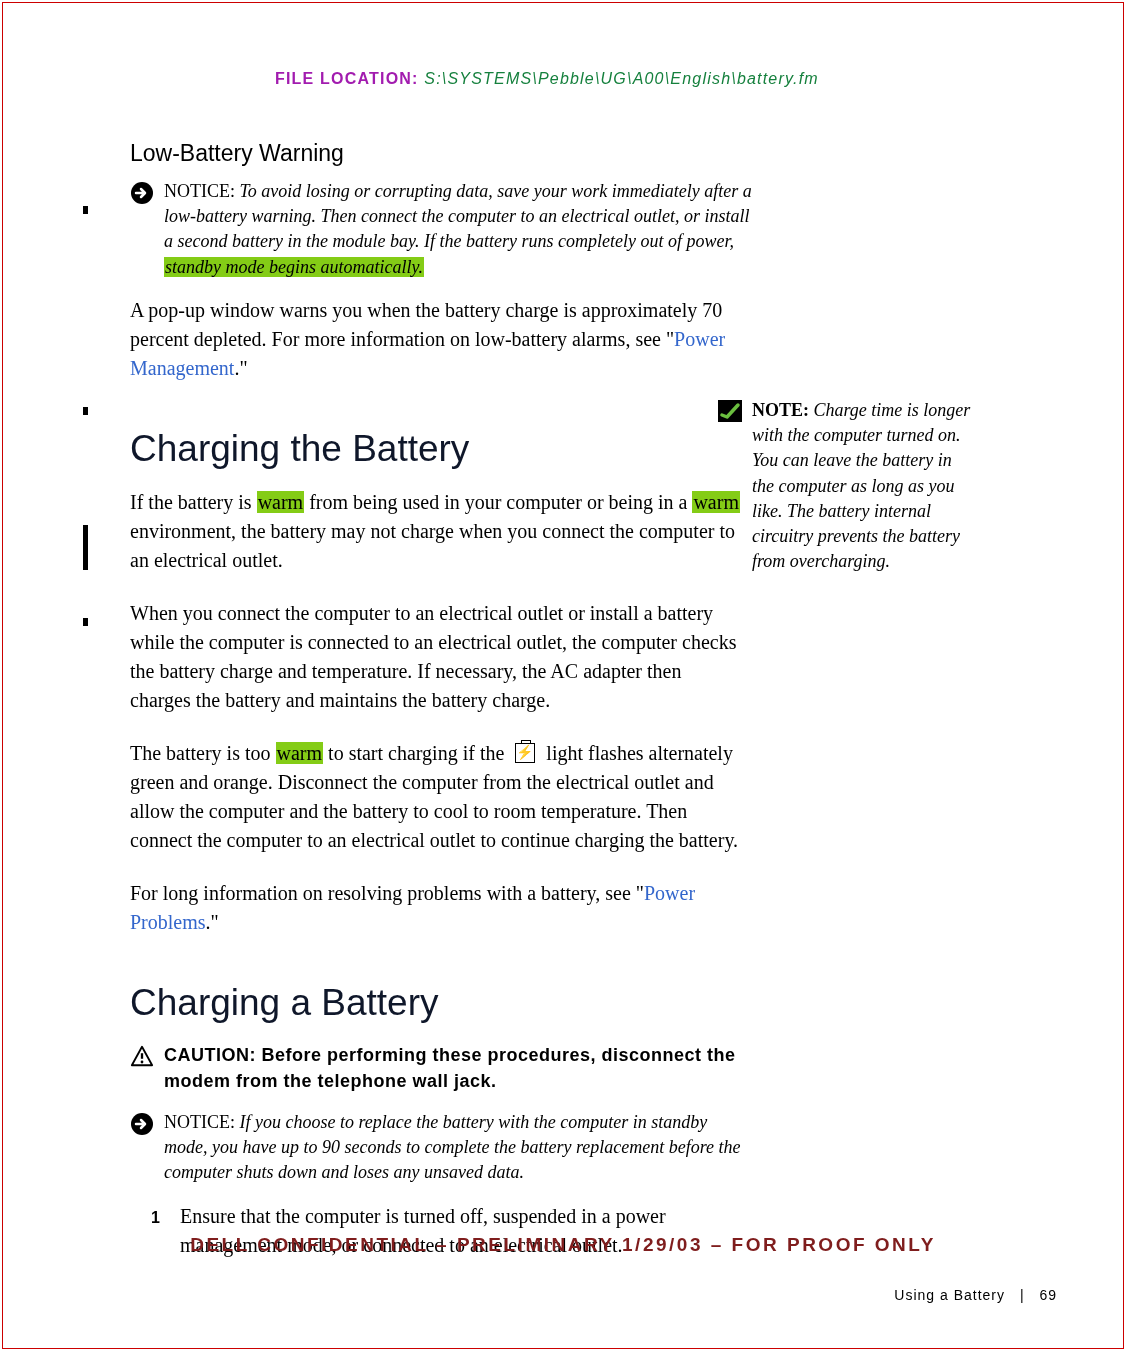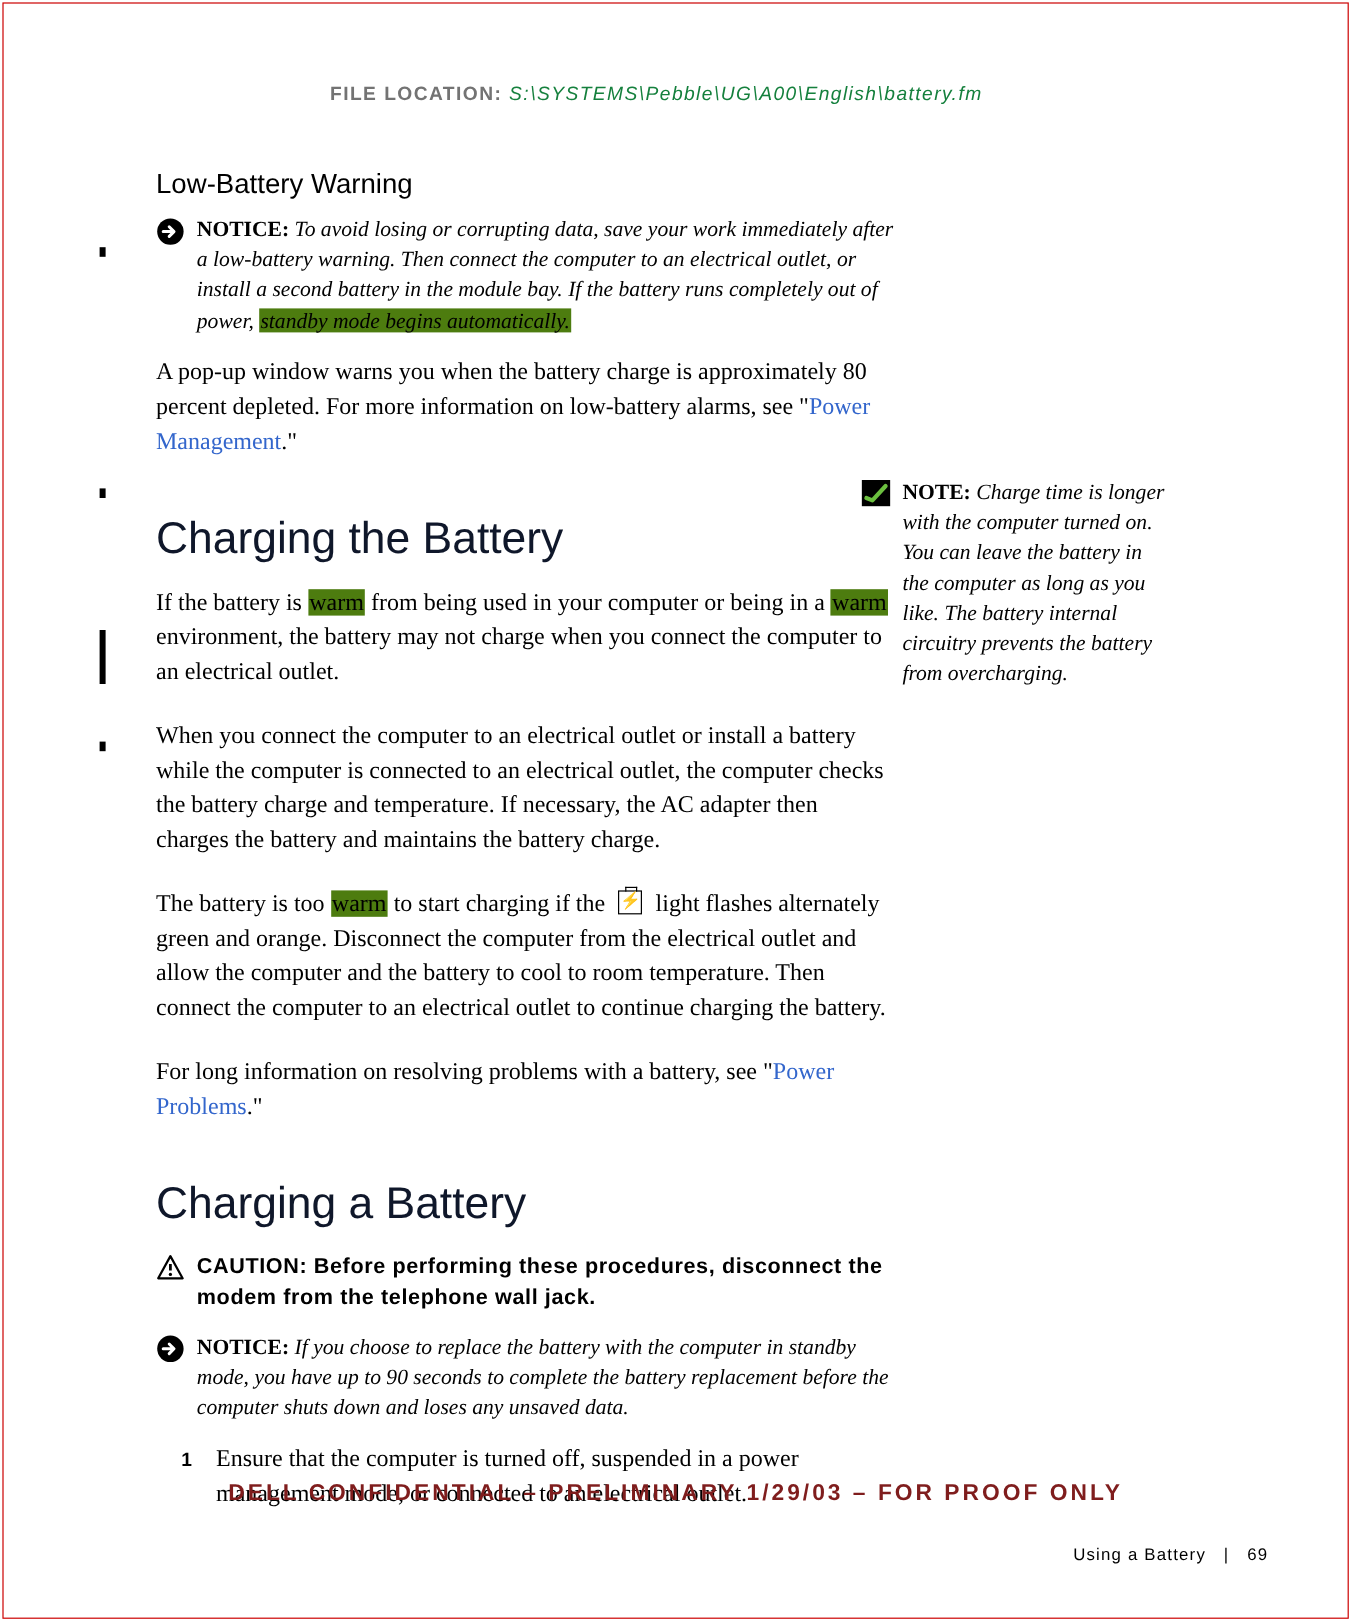--- a/index.html
+++ b/index.html
@@ -22,21 +22,21 @@
     height: 100%;
   }
   .file-location {
     font-family: Arial, sans-serif;
     font-size: 16px;
     letter-spacing: 1.2px;
     margin-bottom: 52px;
     margin-left: 145px;
     font-weight: bold;
   }
-  .file-location .label { color: #737373; }
+  .file-location .label { color: #a21caf; }
   .file-location .path { color: #15803d; font-weight: normal; font-style: italic; }
   .h-heading {
     font-family: Arial, Helvetica, sans-serif;
     font-size: 23px;
     font-weight: normal;
     margin-bottom: 12px;
   }
   .section-title {
     font-family: Arial, Helvetica, sans-serif;
     font-size: 37px;
@@ -58,41 +58,41 @@
     justify-content: center;
     margin-top: 2px;
   }
   .notice-text {
     font-style: italic;
     font-size: 18px;
     line-height: 1.4;
     max-width: 590px;
   }
   .notice-label {
-    font-weight: bold;
+    font-weight: normal;
     font-style: normal;
   }
   .caution-text {
     font-family: Arial, Helvetica, sans-serif;
     font-size: 18px;
     line-height: 1.45;
     letter-spacing: 0.5px;
     max-width: 590px;
     font-weight: bold;
   }
   .caution-label { font-weight: bold; }
   .body-para {
     font-size: 20px;
     line-height: 1.45;
     margin-bottom: 24px;
     max-width: 610px;
   }
   .link { color: #3366cc; }
   .hl {
-    background: #4d7c0f;
+    background: #84cc16;
     padding: 0 1px;
   }
   .side-note {
     position: absolute;
     left: 718px;
     top: 398px;
     width: 260px;
     display: flex;
     gap: 10px;
   }
@@ -202,21 +202,21 @@
         <circle cx="12" cy="12" r="11" fill="#000"></circle>
         <path d="M 6 12 L 14 12 M 11 8 L 15 12 L 11 16" stroke="#fff" stroke-width="2.5" fill="none" stroke-linecap="round" stroke-linejoin="round"></path>
       </svg>
     </div>
     <div class="notice-text">
       <span class="notice-label">NOTICE:</span><span> To avoid losing or corrupting data, save your work immediately after a low-battery warning. Then connect the computer to an electrical outlet, or install a second battery in the module bay. If the battery runs completely out of power, </span><span class="hl">standby mode begins automatically.</span>
     </div>
   </div>
 
   <div class="body-para">
-    <span>A pop-up window warns you when the battery charge is approximately 80 percent depleted. For more information on low-battery alarms, see "</span><span class="link">Power Management</span><span>."</span>
+    <span>A pop-up window warns you when the battery charge is approximately 70 percent depleted. For more information on low-battery alarms, see "</span><span class="link">Power Management</span><span>."</span>
   </div>
 
   <div class="section-title">Charging the Battery</div>
 
   <div class="body-para">
     <span>If the battery is </span><span class="hl">warm</span><span> from being used in your computer or being in a </span><span class="hl">warm</span><span> environment, the battery may not charge when you connect the computer to an electrical outlet.</span>
   </div>
 
   <div class="body-para">When you connect the computer to an electrical outlet or install a battery while the computer is connected to an electrical outlet, the computer checks the battery charge and temperature. If necessary, the AC adapter then charges the battery and maintains the battery charge.</div>
 

